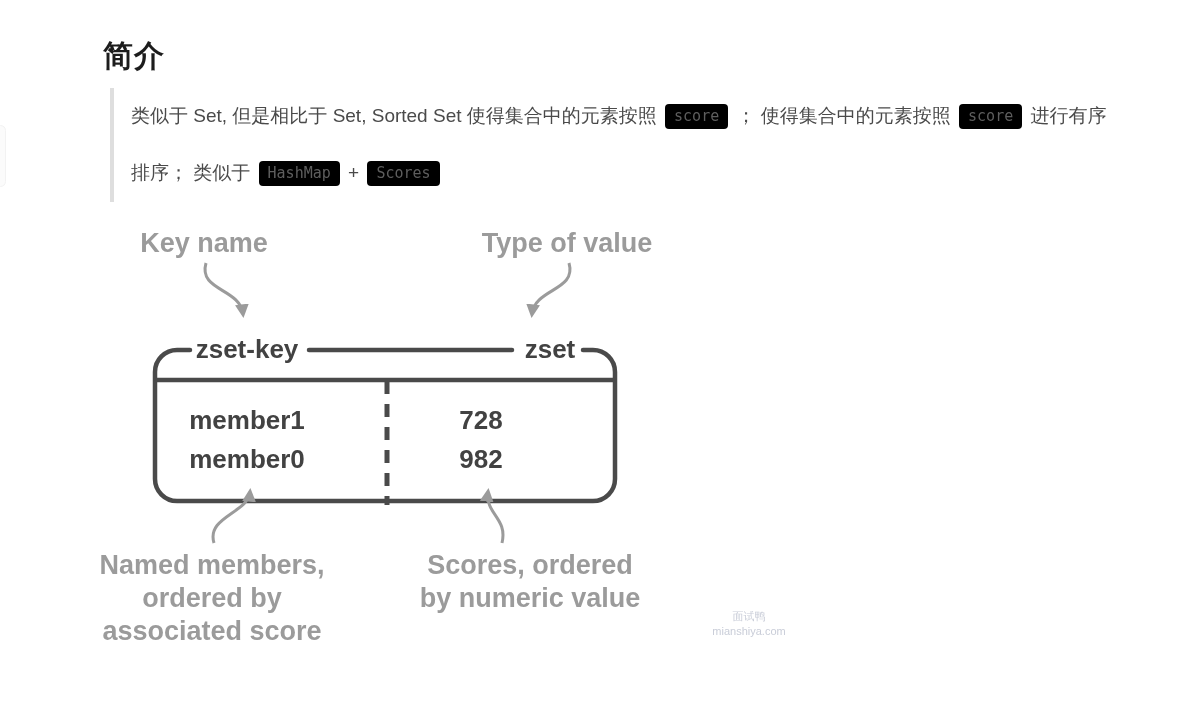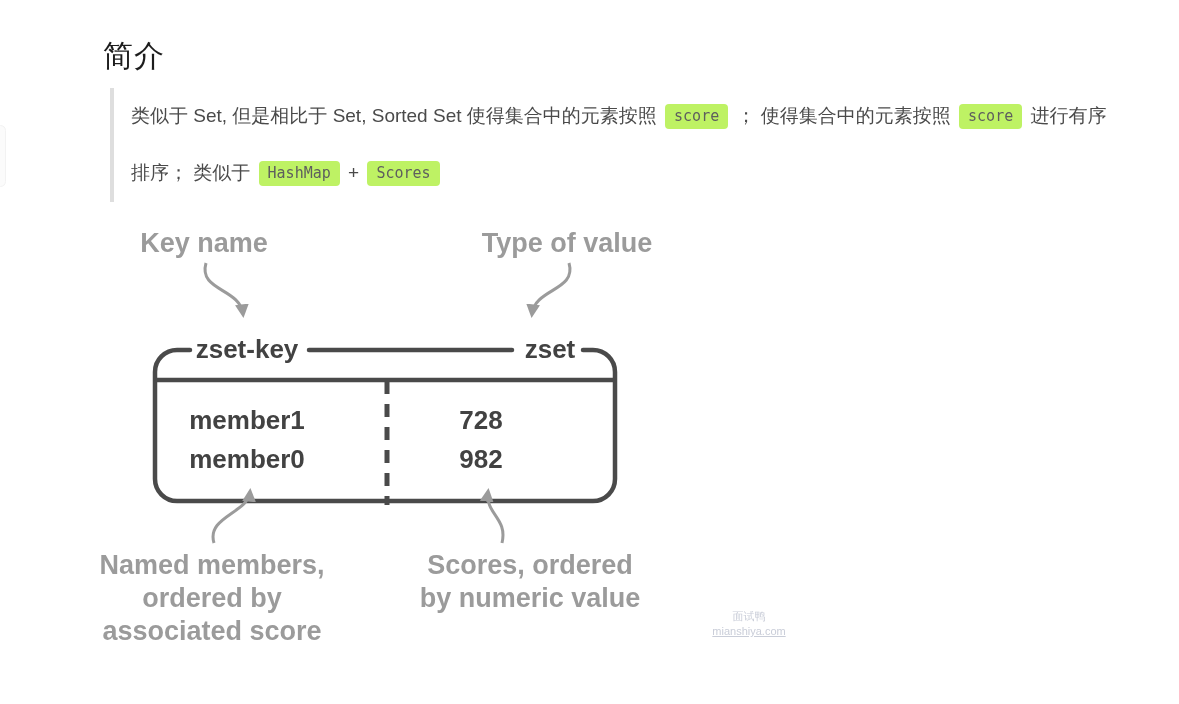--- a/index.html
+++ b/index.html
@@ -7,37 +7,37 @@
     width: 1179px; height: 704px;
     background: #ffffff;
     overflow: hidden;
     font-family: "Liberation Sans", sans-serif;
     position: relative;
   }
   .page-title {
     position: absolute;
     left: 103px; top: 36px;
     font-size: 30px;
-    font-weight: 400;
+    font-weight: 700;
     color: #1c1c1c;
     letter-spacing: 1px;
   }
   .quote {
     position: absolute;
     left: 110px; top: 88px;
     width: 1040px;
     border-left: 4px solid #dedede;
     padding-left: 17px;
     font-size: 19px;
     line-height: 45px;
     color: #4a4a4a;
   }
   .code-pill {
     display: inline-block;
-    background: #bef264;
+    background: #000000;
     color: #5e5e5e;
     font-family: "DejaVu Sans Mono", monospace;
     font-size: 15px;
     line-height: 22px;
     padding: 1px 9px 2px;
     border-radius: 4px;
     margin: 16px 3px;
     vertical-align: 1px;
   }
   .diagram-svg {
@@ -53,21 +53,21 @@
   .box-text { fill: #424242; font-size: 26px; }
   .watermark {
     position: absolute;
     left: 689px; top: 609px;
     width: 120px;
     text-align: center;
     color: #c9cdd8;
     line-height: 15px;
   }
   .watermark .wm1 { font-size: 11px; }
-  .watermark .wm2 { font-size: 11px; text-decoration: underline; }
+  .watermark .wm2 { font-size: 11px; }
   .edge-artifact {
     position: absolute;
     left: -5px; top: 125px;
     width: 11px; height: 62px;
     background: #fbfbfb;
     border: 1px solid #f2f2f2;
     border-radius: 6px;
   }
 </style>
 </head>

